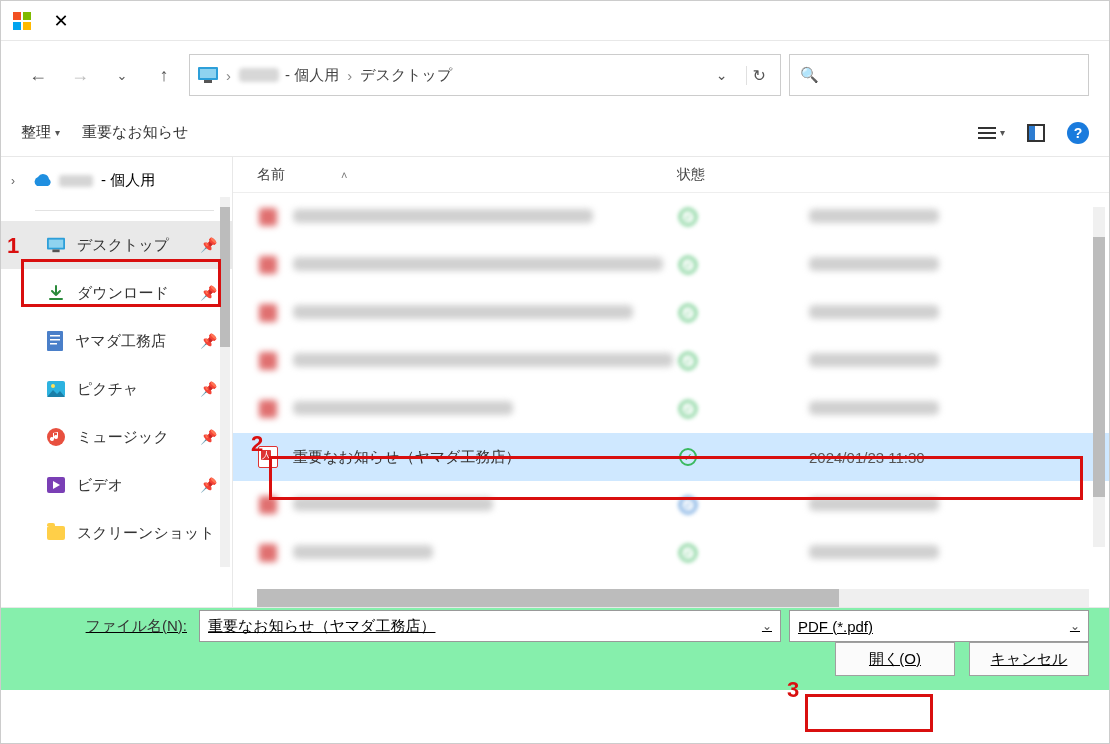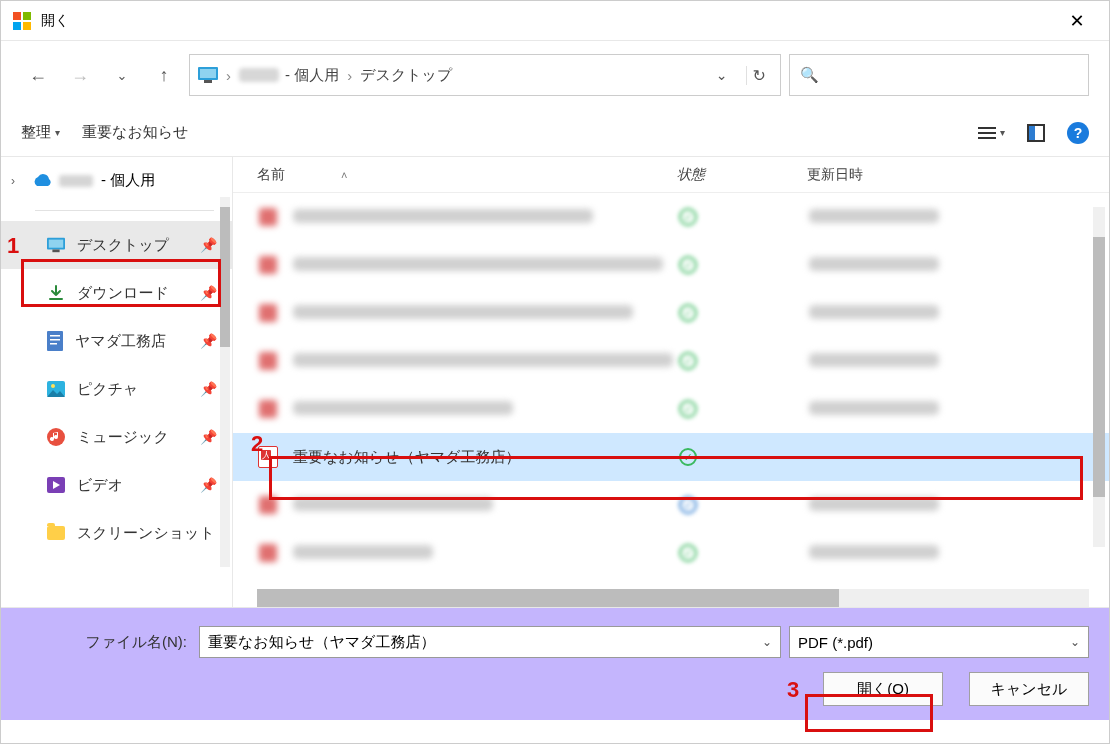--- a/index.html
+++ b/index.html
@@ -54,21 +54,21 @@
   .sidebar-thumb { background:#bcbcbc; width:100%; height:140px; margin-top:10px; }
 
   .red-callout-1 { position:absolute; border:3px solid #d90f0f; }
   .red-num { position:absolute; color:#d90f0f; font-weight:bold; font-size:22px; }
 
   
   .filepane { flex: 1; position: relative; display:flex; flex-direction:column; }
   .cols { display: flex; align-items: center; height: 36px; font-size: 14px; color: #444; padding-left: 24px; border-bottom: 1px solid #eee; }
   .col-name { width: 420px; display:flex; align-items:center; gap:56px; }
   .col-sort { color:#777; font-size:11px; }
-  .col-state { width: 130px; font-style: italic; }
+  .col-state { width: 130px; }
   .col-date { flex: 1; }
   .rows { flex:1; overflow:hidden; position:relative; }
   .row { height: 48px; display: flex; align-items: center; padding-left: 24px; font-size: 15px; color:#333; }
   .row .ficon { width: 22px; height: 22px; margin-right: 14px; display:flex; align-items:center; justify-content:center; }
   .row .fname { width: 386px; }
   .row .fstate { width: 130px; display:flex; justify-content:flex-start; }
   .row .fdate { flex:1; color:#555; font-size:15px; }
   .blur-row .fname span, .blur-row .fdate span { display:inline-block; height:14px; background:#d0d0d0; border-radius:5px; filter: blur(3px); }
   .blur-row .ficon span { display:inline-block; width:18px; height:18px; background:#e07070; border-radius:3px; filter: blur(3px); }
   .status-circle { width:18px; height:18px; border-radius:50%; border:2px solid #3bb960; display:flex; align-items:center; justify-content:center; }
@@ -79,41 +79,40 @@
   .row.selected { background:#cfe8ff; }
   .pdf-icon { width:20px; height:22px; background:#fff; border:1px solid #d33; border-radius:2px; position:relative; }
   .pdf-icon::before { content:""; position:absolute; left:2px; top:3px; width:10px; height:10px; background:#d33; border-radius:1px; }
   .pdf-icon::after { content:"人"; position:absolute; left:3px; top:2px; font-size:9px; color:#fff; }
   .hscroll { height:18px; background:#efefef; margin: 4px 20px 0 24px; position:relative; }
   .hscroll .thumb { position:absolute; left:0; top:0; height:100%; width:70%; background:#bcbcbc; }
   .filepane-scrollbar { position:absolute; right:4px; top:50px; width:12px; height:340px; background:#f0f0f0; }
   .filepane-thumb { background:#bcbcbc; width:100%; height:260px; margin-top:30px; }
 
   
-  .footer { border-top:1px solid #e8e8e8; background:#c4b5fd; padding: 18px 20px 14px 20px; }
+  .footer { border-top:1px solid #e8e8e8; background:#86efac; padding: 2px 20px 14px 20px; text-decoration: underline; }
   .fname-row { display:flex; align-items:center; gap:8px; }
   .fname-label { width:170px; text-align:right; font-size:15px; color:#333; padding-right:4px; }
   .fname-input { flex:1; height:32px; border:1px solid #999; background:#fff; padding:0 8px; font-size:15px; display:flex; align-items:center; }
   .fname-input .chev { margin-left:auto; color:#555; font-size:12px; }
   .filter-select { width:300px; height:32px; border:1px solid #999; background:#fff; padding:0 8px; font-size:15px; display:flex; align-items:center; }
   .filter-select .chev { margin-left:auto; color:#555; font-size:12px; }
-  .btn-row { display:flex; justify-content:flex-end; gap:26px; margin-top:14px; }
+  .btn-row { display:flex; justify-content:flex-end; gap:14px; }
   .btn { width:120px; height:34px; border:1px solid #a0a0a0; background:#fbfbfb; display:flex; align-items:center; justify-content:center; font-size:15px; cursor:pointer; }
 </style>
 </head>
 <body>
 
 <div class="titlebar">
   <svg class="app-icon" viewBox="0 0 18 18">
     <rect x="0" y="0" width="8" height="8" fill="#f25022"></rect>
       <rect x="10" y="0" width="8" height="8" fill="#7fba00"></rect>
     <rect x="0" y="10" width="8" height="8" fill="#00a4ef"></rect>
       <rect x="10" y="10" width="8" height="8" fill="#ffb900"></rect>
   </svg>
-  <span class="title">開く</span>
   <span class="close">✕</span>
 </div>
 
 <div class="navbar">
   <div class="nav-btn">←</div>
   <div class="nav-btn" style="color:#bbb">→</div>
   <div class="nav-btn" style="font-size:13px">⌄</div>
   <div class="nav-btn">↑</div>
   <div class="addr">
     <svg class="monitor-icon" viewBox="0 0 20 16">
@@ -227,21 +226,20 @@
       </div>
   </div>
 
   <div class="filepane">
     <div class="cols">
       <div class="col-name">
           <span>名前</span>
           <span class="col-sort">˄</span>
         </div>
       <div class="col-state">状態</div>
-      <div class="col-date">更新日時</div>
     </div>
     <div class="rows">
 
       <div class="row blur-row">
           <div class="ficon">
             <span></span>
           </div>
           <div class="fname"><span style="width:300px"></span></div>
           <div class="fstate">
             <div class="status-circle blur"></div>
@@ -290,20 +288,21 @@
         </div>
 
       <div class="row selected">
         <div class="ficon">
             <div class="pdf-icon"></div>
           </div>
         <div class="fname">重要なお知らせ（ヤマダ工務店）</div>
         <div class="fstate">
             <div class="status-circle"></div>
           </div>
+        <div class="fdate">2024/01/23 11:30</div>
       </div>
 
       <div class="row blur-row">
           <div class="ficon">
             <span></span>
           </div>
           <div class="fname"><span style="width:200px"></span></div>
           <div class="fstate">
             <div class="status-circle blue"></div>
           </div>

